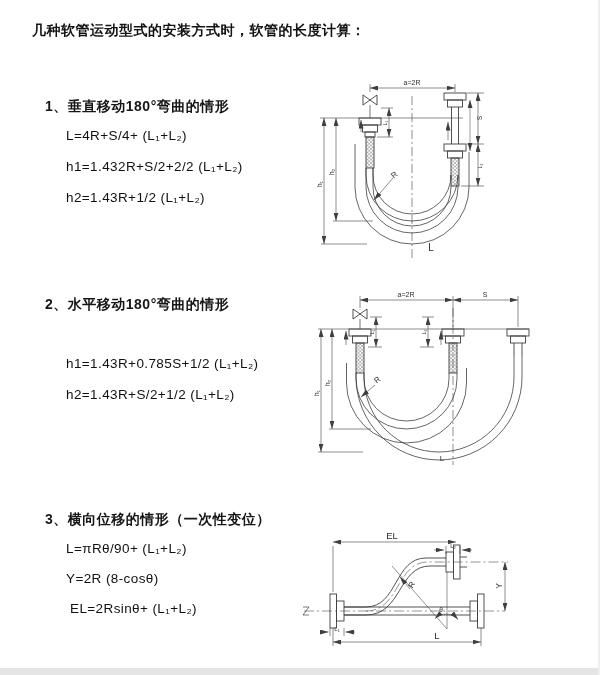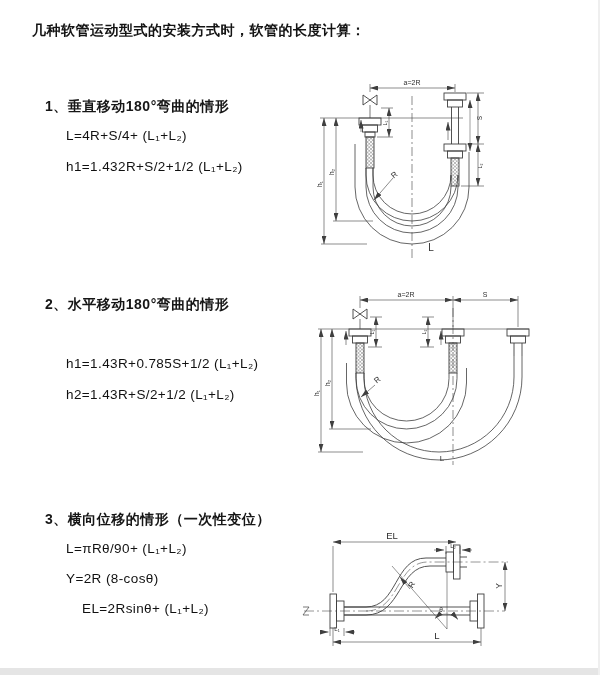--- a/index.html
+++ b/index.html
@@ -20,21 +20,22 @@
 </style>
 </head>
 <body>
 
 <div class="page">
 
   <div class="page-title">几种软管运动型式的安装方式时，软管的长度计算：</div>
 
   <div class="sec-heading" style="left:45px;top:98px">1、垂直移动180°弯曲的情形</div>
   <div class="formula" style="left:66px;top:128px">L=4R+S/4+ (L₁+L₂)</div>
-  <div class="formula" style="left:66px;top:159px">h1=1.432R+S/2+1/2 (L₁+L₂)</div>
+  <div class="formula" style="left:66px;top:159px">h1=1.432R+S/2+2/2 (L₁+L₂)</div>
+  <div class="formula" style="left:66px;top:190px">h2=1.43R+1/2 (L₁+L₂)</div>
 
   <div class="diagram" style="left:315px;top:72px">
   <svg width="270" height="190" viewBox="0 0 270 190">
     <defs>
       <marker id="ae1" markerUnits="userSpaceOnUse" markerWidth="9" markerHeight="5" refX="8.5" refY="2.5" orient="auto">
         <path d="M0,0 L8.5,2.5 L0,5 z" fill="#3f3f3f"></path>
           </marker>
       <marker id="as1" markerUnits="userSpaceOnUse" markerWidth="9" markerHeight="5" refX="0.5" refY="2.5" orient="auto">
         <path d="M8.5,0 L0.5,2.5 L8.5,5 z" fill="#3f3f3f"></path>
           </marker>
@@ -195,21 +196,21 @@
     <text x="60.5" y="49" font-size="5.5" text-anchor="middle" transform="rotate(-90 60.5 49)">L₁</text>
     <text x="112.5" y="49" font-size="5.5" text-anchor="middle" transform="rotate(-90 112.5 49)">L₂</text>
     <text x="66" y="99" font-size="8" text-anchor="middle" transform="rotate(-40 66 99)">R</text>
     <text x="129" y="178" font-size="8" text-anchor="middle">L</text>
   </svg>
   </div>
 
   <div class="sec-heading" style="left:45px;top:511px">3、横向位移的情形（一次性变位）</div>
   <div class="formula" style="left:66px;top:541px">L=πRθ/90+ (L₁+L₂)</div>
   <div class="formula" style="left:66px;top:571px">Y=2R (8-cosθ)</div>
-  <div class="formula" style="left:82px;top:601px">EL=2Rsinθ+ (L₁+L₂)</div>
+  <div class="formula" style="left:70px;top:601px">EL=2Rsinθ+ (L₁+L₂)</div>
 
   <div class="diagram" style="left:300px;top:528px">
   <svg width="300" height="150" viewBox="0 0 300 150">
     <defs>
       <marker id="ae3" markerUnits="userSpaceOnUse" markerWidth="9" markerHeight="5" refX="8.5" refY="2.5" orient="auto">
         <path d="M0,0 L8.5,2.5 L0,5 z" fill="#3f3f3f"></path>
           </marker>
       <marker id="as3" markerUnits="userSpaceOnUse" markerWidth="9" markerHeight="5" refX="0.5" refY="2.5" orient="auto">
         <path d="M8.5,0 L0.5,2.5 L8.5,5 z" fill="#3f3f3f"></path>
           </marker>

